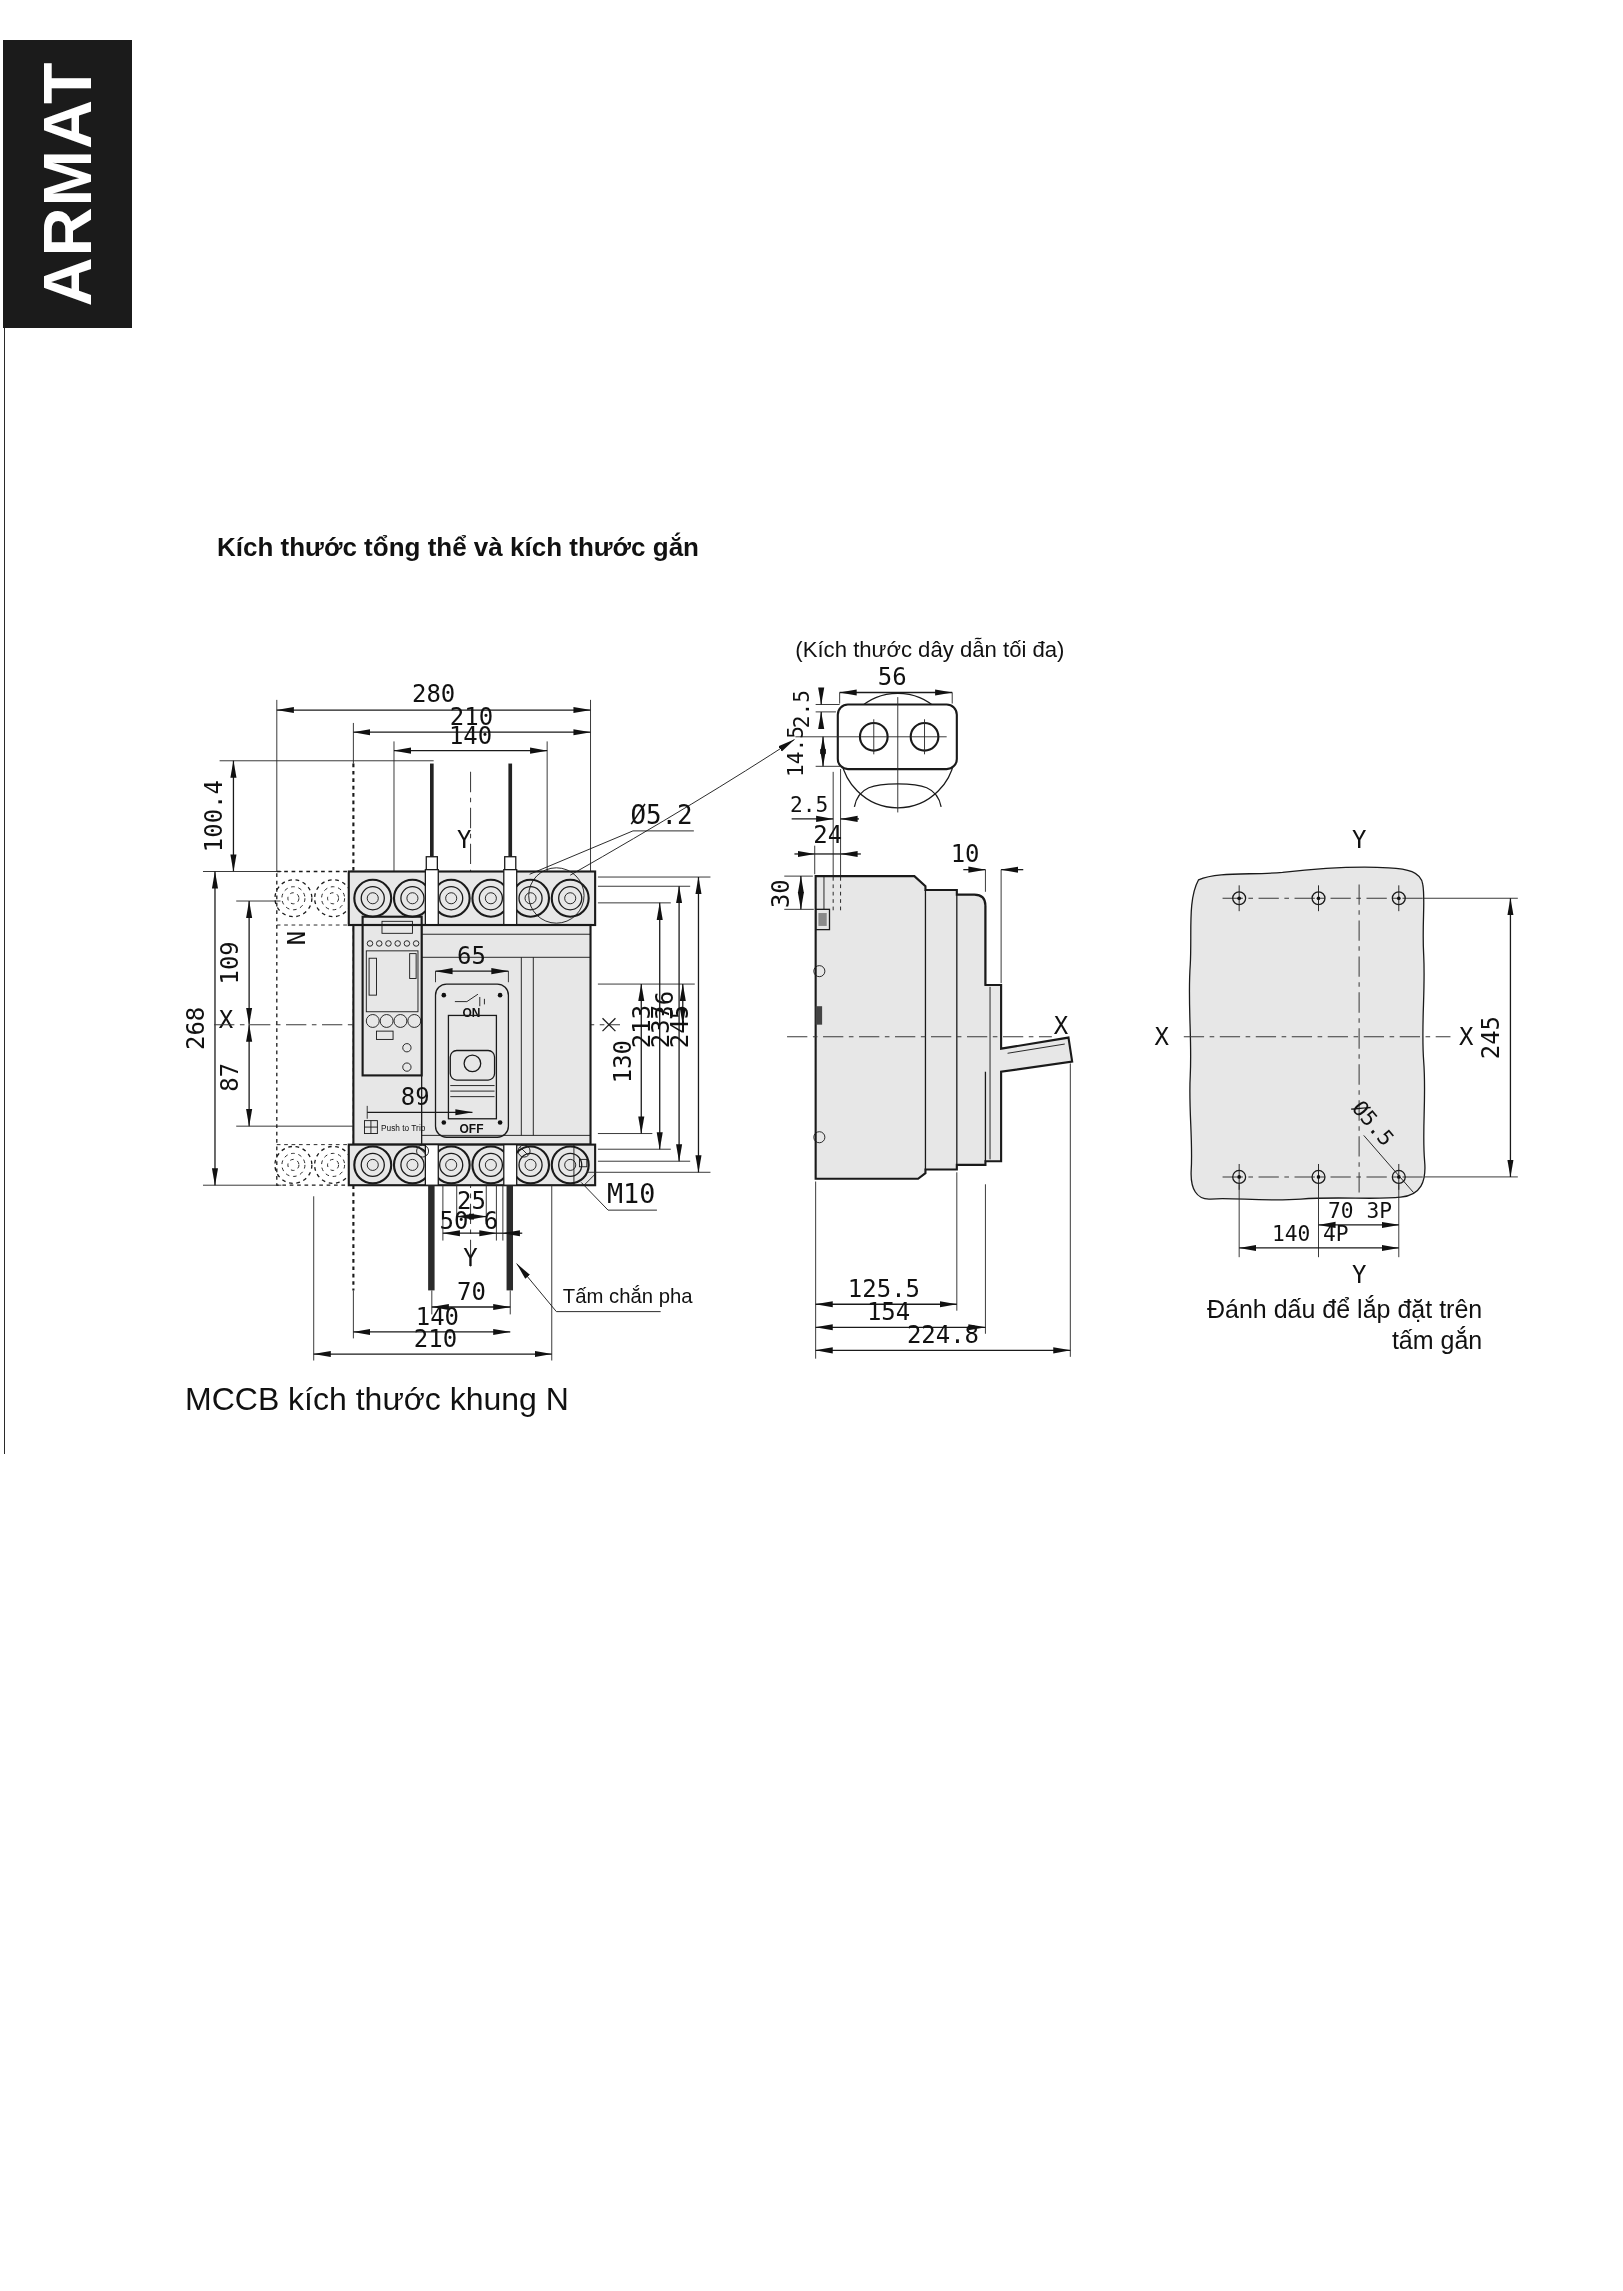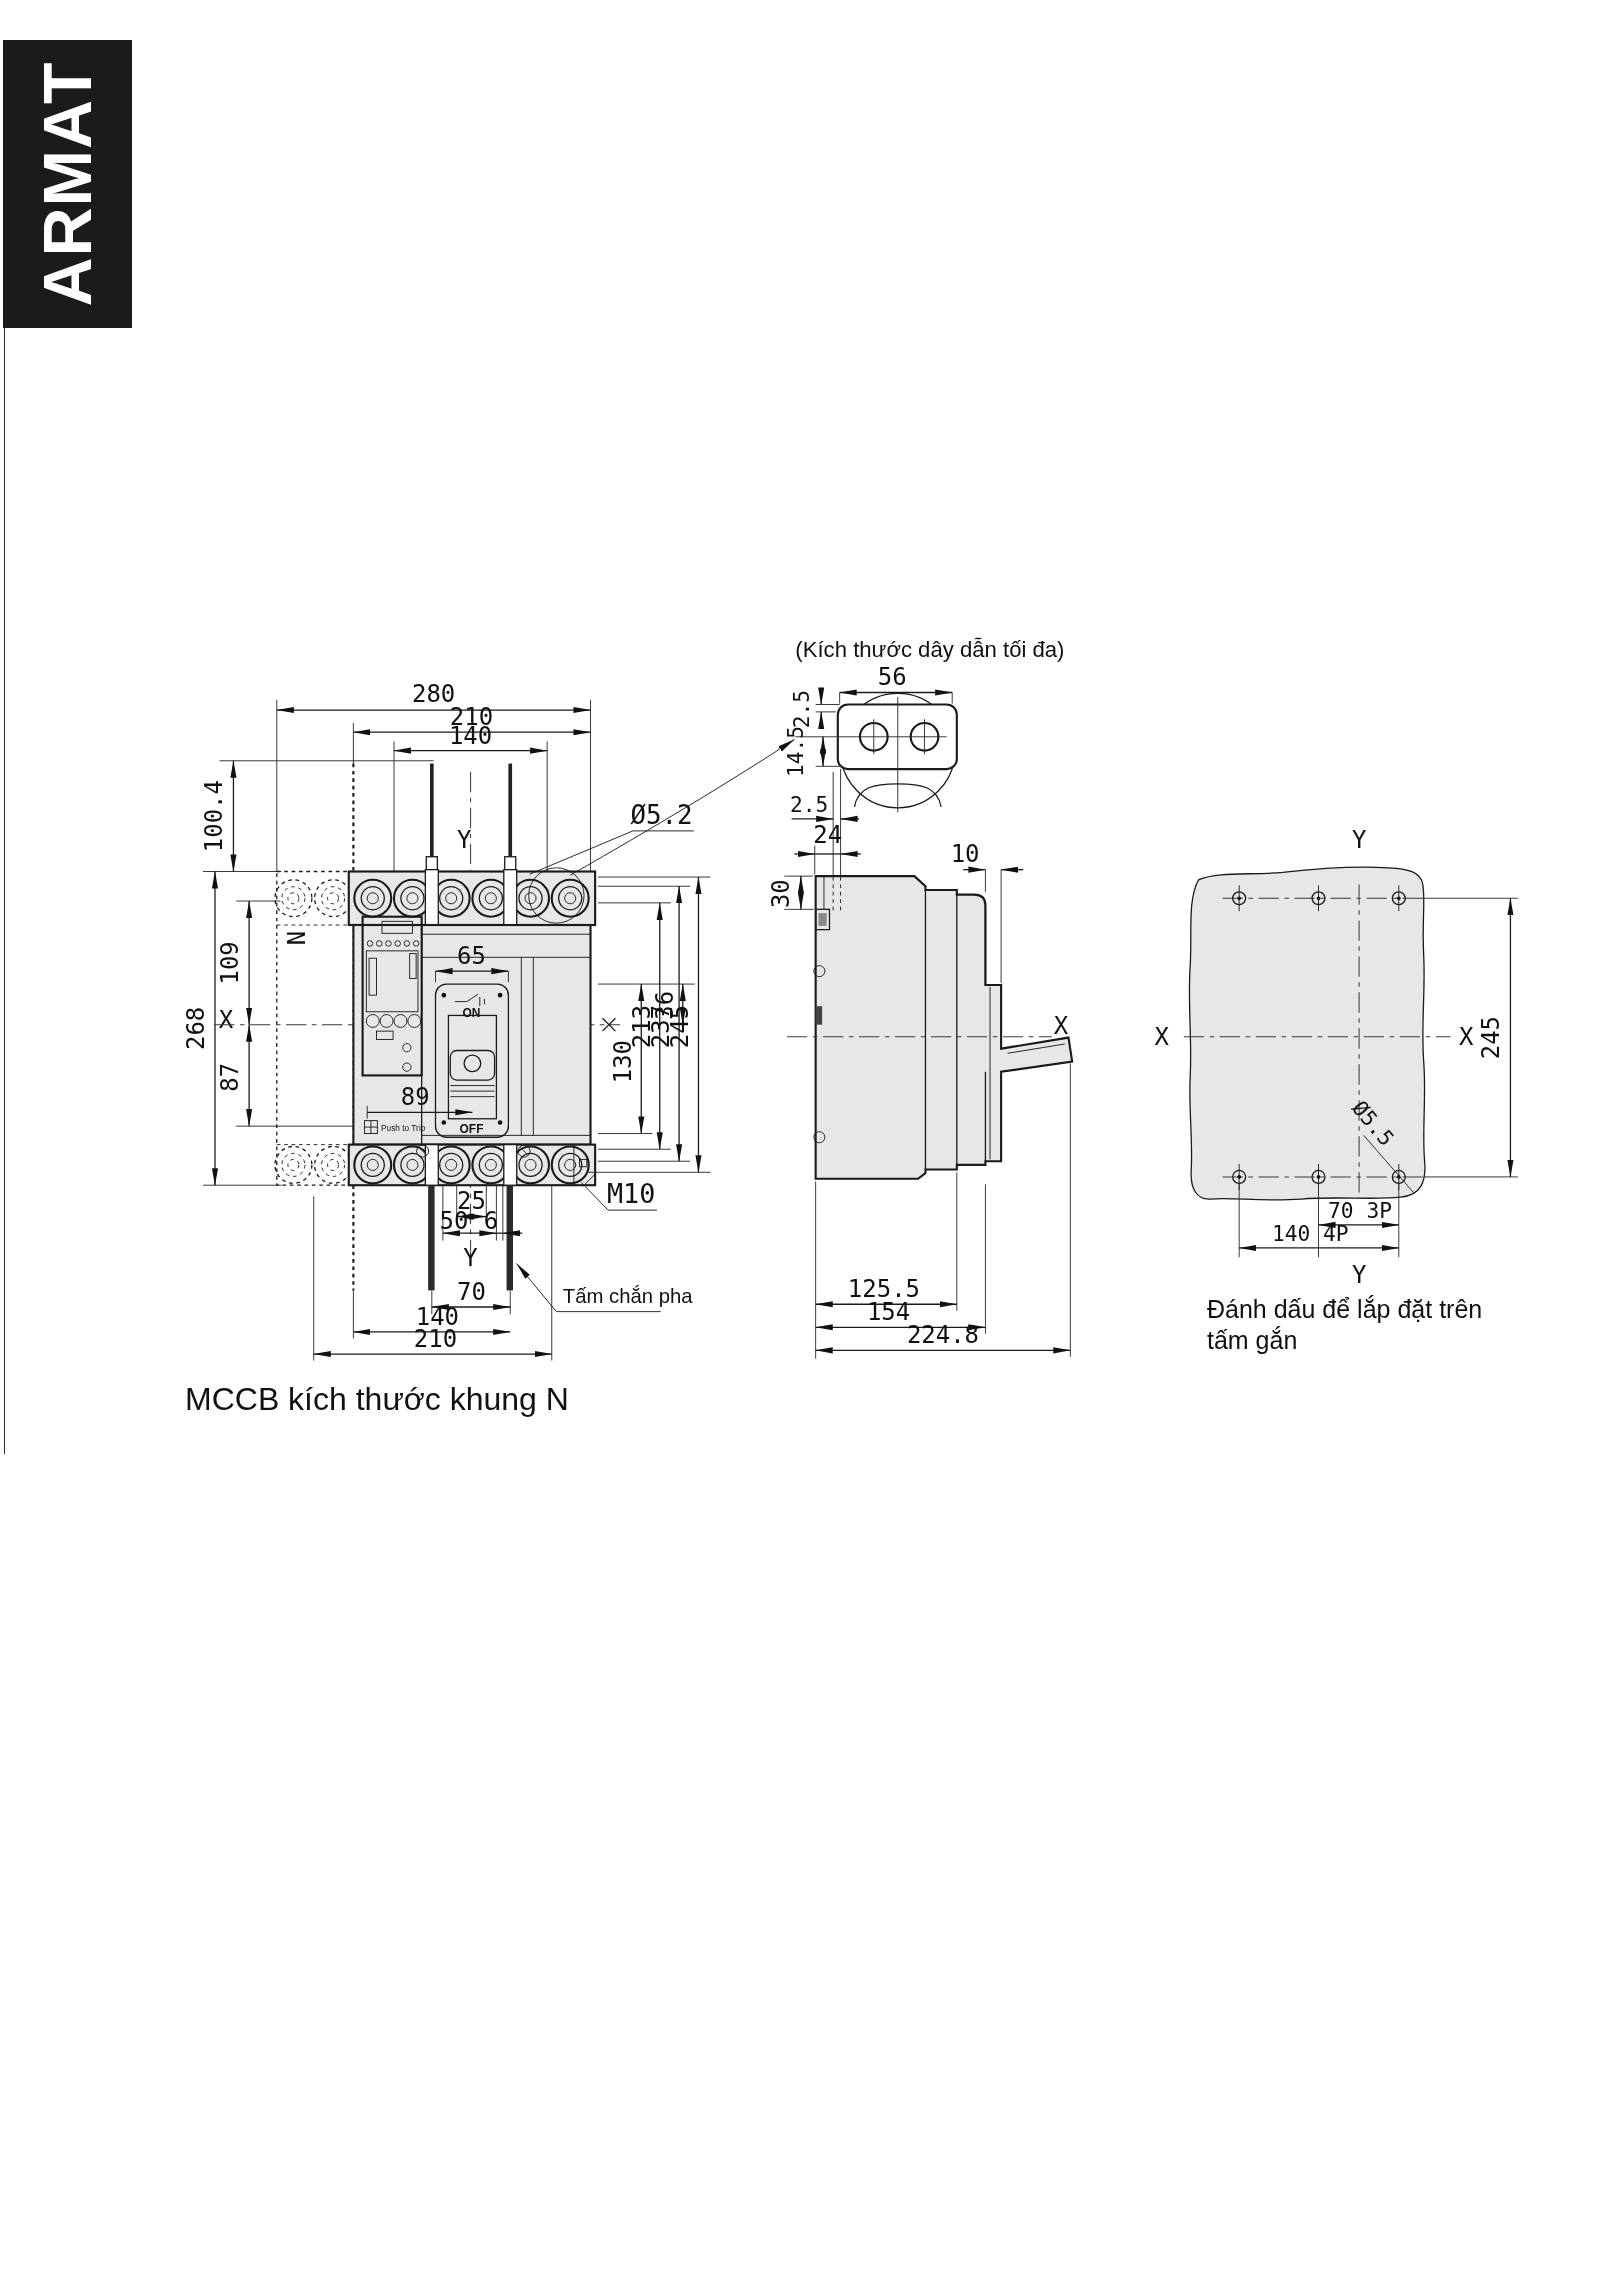--- a/index.html
+++ b/index.html
@@ -2,21 +2,21 @@
 <html style="font-size:14.8px"><head>
 <meta charset="utf-8">
 <style>
   html,body{margin:0;padding:0;background:#fff;}
   .page{position:relative;width:1623px;height:2292px;background:#ffffff;font-family:"Liberation Sans",sans-serif;color:#111;overflow:hidden;}
   .logo{position:absolute;left:2.8px;top:40px;width:129px;height:288px;background:#1b1b1b;display:flex;align-items:center;justify-content:center;}
   .logo span{display:block;transform:rotate(-90deg);color:#fff;font-size:68px;font-weight:bold;letter-spacing:0.9px;white-space:nowrap;font-family:"Liberation Sans",sans-serif;}
   .margin-line{position:absolute;left:3.7px;top:328px;width:1.8px;height:1126px;background:#2a2a2a;}
   .title{position:absolute;left:217px;top:532px;font-size:26px;font-weight:bold;white-space:nowrap;}
   .mccb-caption{position:absolute;left:185px;top:1381px;font-size:32px;white-space:nowrap;}
-  .mount-caption{position:absolute;left:1207px;top:1294px;font-size:25px;line-height:31px;}
+  .mount-caption{position:absolute;left:1207px;top:1294px;font-size:25px;line-height:31px;text-align:right;}
   svg{position:absolute;left:0;top:0;}
   .ln{stroke:#1a1a1a;stroke-width:1.4;fill:none;}
   .lw2{stroke-width:2.3;}
   .thin{stroke-width:1;}
   .ext{stroke:#2a2a2a;stroke-width:1;fill:none;}
   .cl{stroke:#3a3a3a;stroke-width:1.1;fill:none;stroke-dasharray:22 6 5 6;}
   .dotl{stroke-dasharray:4 4;}
   .fillg{fill:#e7e7e7;}
   .fillw{fill:#ffffff;}
   text{fill:#111;}
@@ -29,20 +29,21 @@
 </head>
 <body>
 
 <div class="page">
 
   <div class="logo">
     <span>ARMAT</span>
   </div>
   <div class="margin-line"></div>
 
+  <div class="title">Kích thước tổng thể và kích thước gắn</div>
   <div class="mccb-caption">MCCB kích thước khung N</div>
   <div class="mount-caption">
     <div>Đánh dấu để lắp đặt trên</div>
     <div>tấm gắn</div>
   </div>
 
   <svg width="1623" height="2292" viewBox="0 0 1759 2483">
     <defs>
       <marker id="ar" markerUnits="userSpaceOnUse" markerWidth="19" markerHeight="8" refX="18.5" refY="4" orient="auto-start-reverse">
         <path d="M19,4 L0,0.7 L0,7.3 Z" fill="#111"></path>

